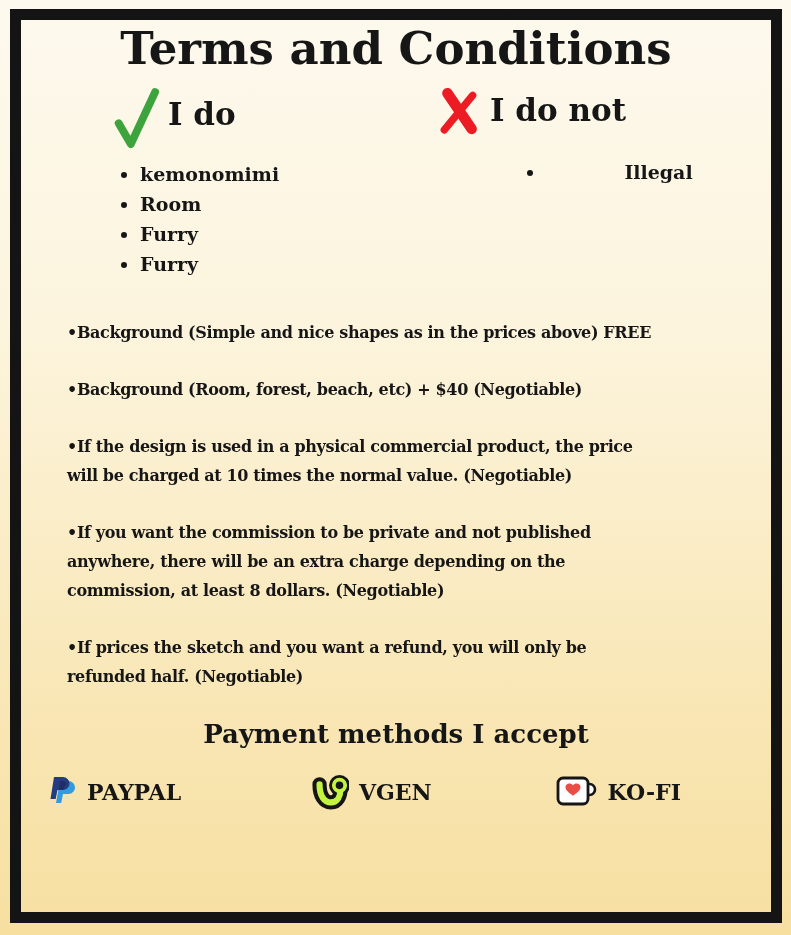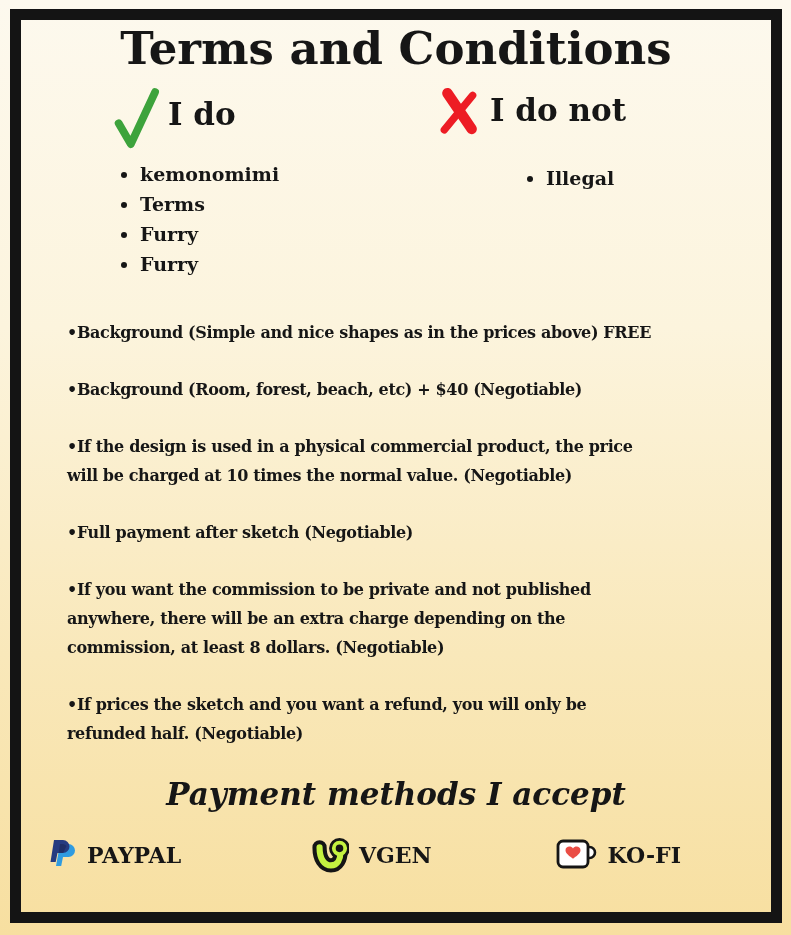--- a/index.html
+++ b/index.html
@@ -48,39 +48,38 @@
   .check-svg { width: 52px; height: 68px; margin-right: 6px; margin-bottom: -10px; }
   .x-svg { width: 42px; height: 50px; margin-right: 10px; }
   .col-list {
     margin: 16px 0 0 0;
     padding-left: 30px;
     list-style: disc;
     font-size: 19px;
     font-weight: bold;
     line-height: 30px;
   }
-  .col-right .col-list { padding-left: 108px; margin-top: 28px; }
+  .col-right .col-list { padding-left: 108px; margin-top: 22px; text-align: center; }
   .terms {
     margin-top: 39px;
     padding: 0 22px 0 46px;
     font-size: 16px;
     font-weight: bold;
     letter-spacing: -0.35px;
   }
   .terms p {
     margin: 0 0 28px 0;
     line-height: 29px;
     white-space: pre-line;
   }
   .pay-heading {
     margin-top: 12px;
     text-align: center;
-    font-size: 31px;
+    font-size: 26px;
     font-weight: bold;
-    font-style: italic;
   }
   .pay-row {
     display: flex;
     align-items: center;
     justify-content: space-between;
     margin-top: 24px;
     padding: 0 28px 0 28px;
   }
   .pay-item {
     display: flex;
@@ -107,21 +106,21 @@
         <div class="col-heading">
           <span>
             <svg class="check-svg icon-svg" viewBox="0 0 60 78">
               <path d="M10 44 L24 68 L52 8" fill="none" stroke="#3da33c" stroke-width="9" stroke-linecap="round" stroke-linejoin="round"></path>
             </svg>
           </span>
           <span>I do</span>
         </div>
         <ul class="col-list">
           <li>kemonomimi</li>
-          <li>Terms</li>
+          <li>Room</li>
           <li>Furry</li>
           <li>Furry</li>
         </ul>
       </div>
       <div class="col col-right">
         <div class="col-heading">
           <span>
             <svg class="x-svg icon-svg" viewBox="0 0 40 46">
               <path d="M9 7 L32 41" fill="none" stroke="#ed1c24" stroke-width="10" stroke-linecap="round"></path>
               <path d="M33 9 L6 42" fill="none" stroke="#ed1c24" stroke-width="7" stroke-linecap="round"></path>
@@ -133,21 +132,20 @@
           <li>Illegal</li>
         </ul>
       </div>
     </div>
 
     <div class="terms">
       <p>•Background (Simple and nice shapes as in the prices above) FREE</p>
       <p>•Background (Room, forest, beach, etc) + $40  (Negotiable)</p>
       <p>•If the design is used in a physical commercial product, the price
 will be charged at 10 times the normal value. (Negotiable)</p>
-      <p>•Full payment after sketch (Negotiable)</p>
       <p>•If you want the commission to be private and not published
 anywhere, there will be an extra charge depending on the
 commission, at least 8 dollars. (Negotiable)</p>
       <p>•If prices the sketch and you want a refund, you will only be
 refunded half. (Negotiable)</p>
     </div>
 
     <div class="pay-heading">Payment methods I accept</div>
 
     <div class="pay-row">

